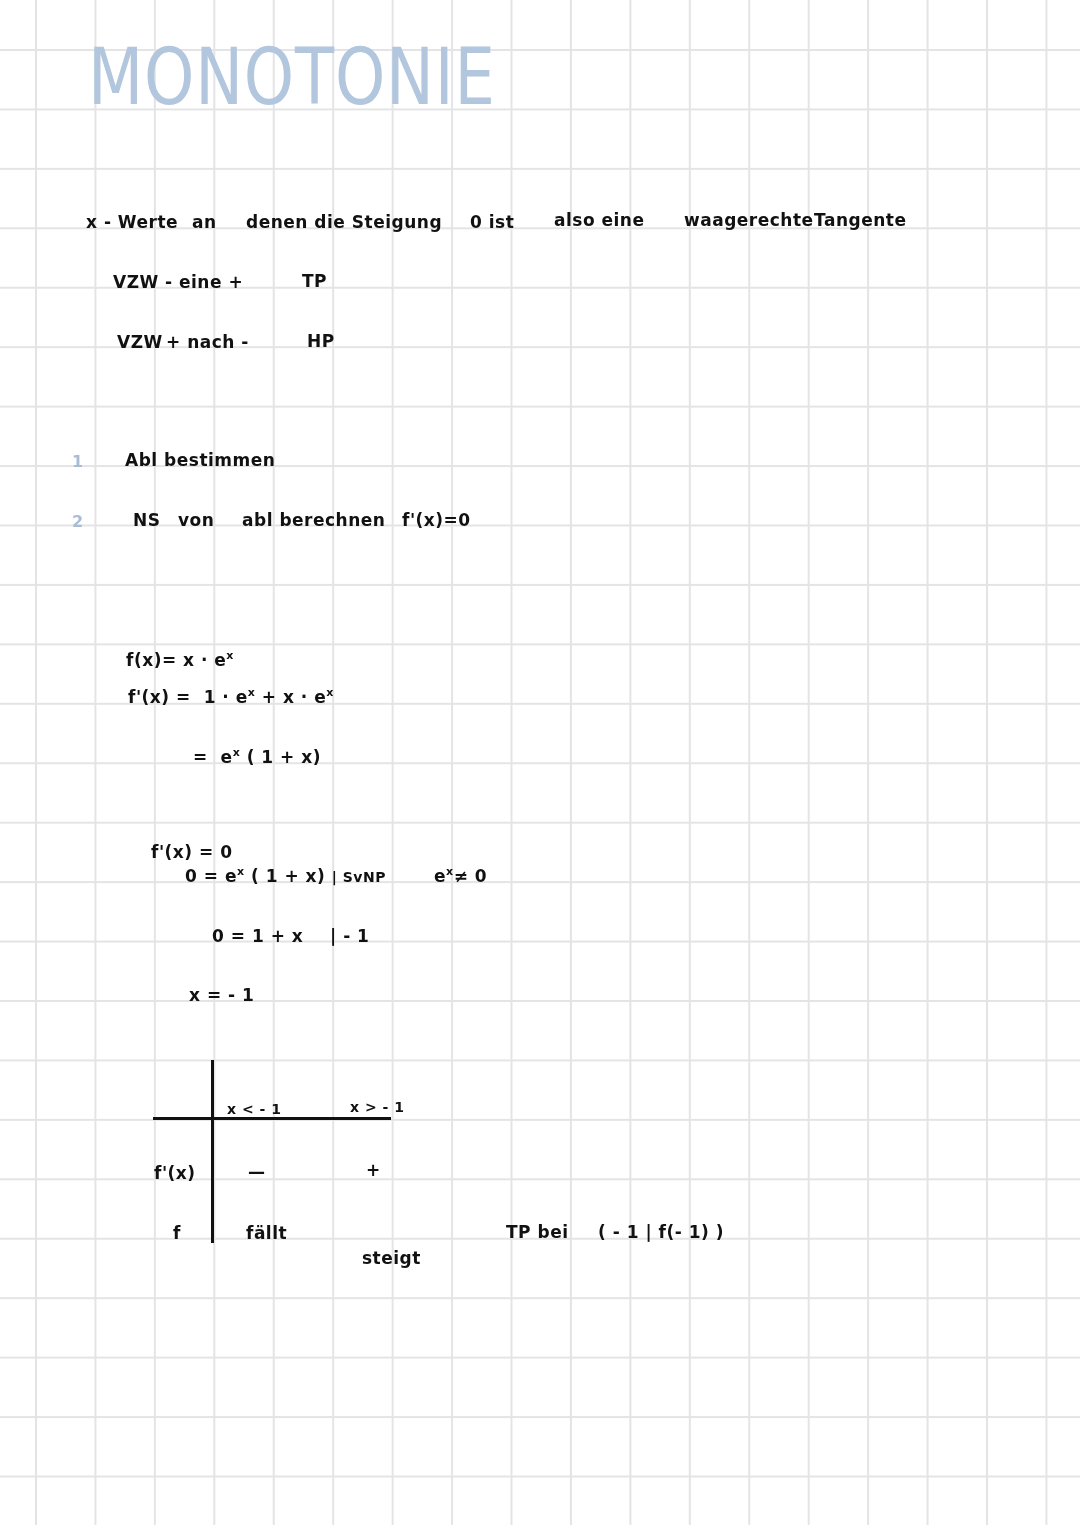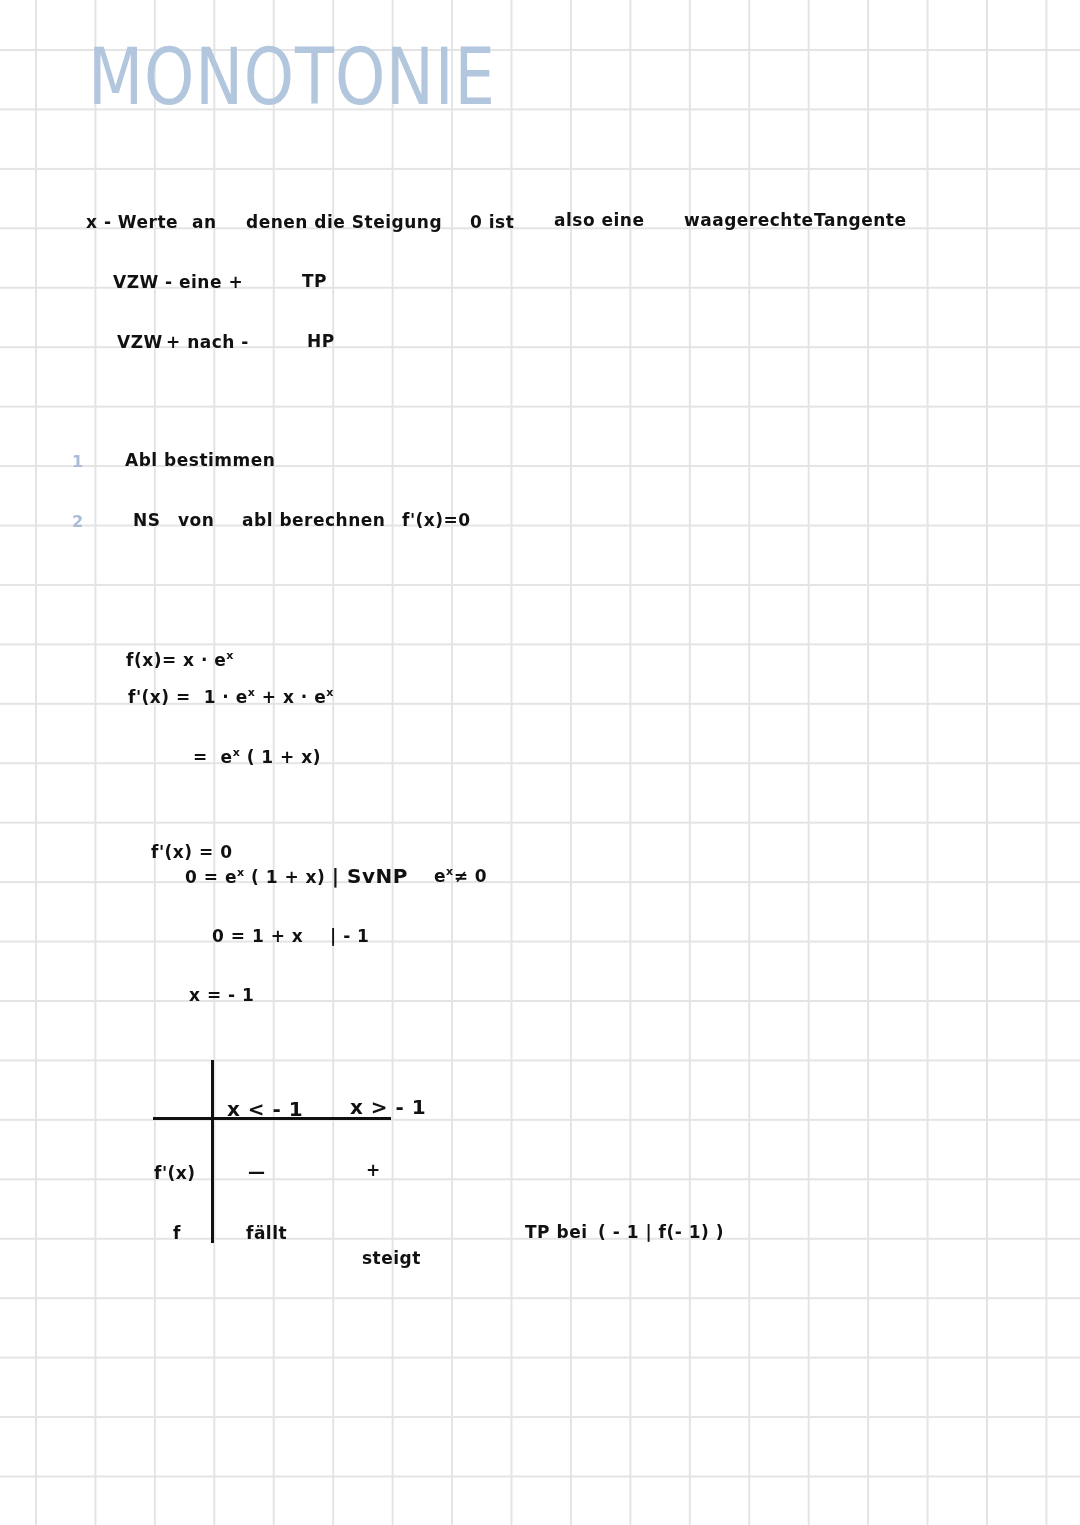--- a/index.html
+++ b/index.html
@@ -16,21 +16,21 @@
   }
   .t { position: absolute; white-space: pre; font-weight: bold; font-size: 17px; line-height: 20px; letter-spacing: 0.5px; }
   .title {
     position: absolute; left: 88px; top: 32px;
     font-family: "DejaVu Sans", sans-serif; font-size: 78px; line-height: 90px;
     color: #b2c6dd; letter-spacing: 1px; font-weight: normal;
     transform: scaleX(0.82); transform-origin: left top;
   }
   .num { position: absolute; color: #a9bcd6; font-size: 16px; font-weight: bold; }
   sup { font-size: 11px; vertical-align: 7px; line-height: 0; }
-  .small { font-size: 20px; }
+  .small { font-size: 14px; }
   .vline { position: absolute; background: #111; width: 3px; }
   .hline { position: absolute; background: #111; height: 3px; }
 </style>
 </head>
 <body>
 
 <div class="title">MONOTONIE</div>
 
 <div>
   <span class="t" style="left:86px; top:212px;">x - Werte</span>
@@ -91,15 +91,15 @@
   <span class="t" style="left:154px; top:1163px;">f'(x)</span>
   <span class="t" style="left:248px; top:1162px;">—</span>
   <span class="t" style="left:366px; top:1160px;">+</span>
 
   <span class="t" style="left:173px; top:1223px;">f</span>
   <span class="t" style="left:246px; top:1223px;">fällt</span>
   <span class="t" style="left:362px; top:1223px;margin-top:25px;">steigt</span>
 </div>
 
 <div>
-  <span class="t" style="left:506px; top:1222px;margin-left:19px;">TP bei</span>
+  <span class="t" style="left:506px; top:1222px;">TP bei</span>
   <span class="t" style="left:598px; top:1222px;text-align:right;">( - 1 | f(- 1) )</span>
 </div>
 
 </body></html>

